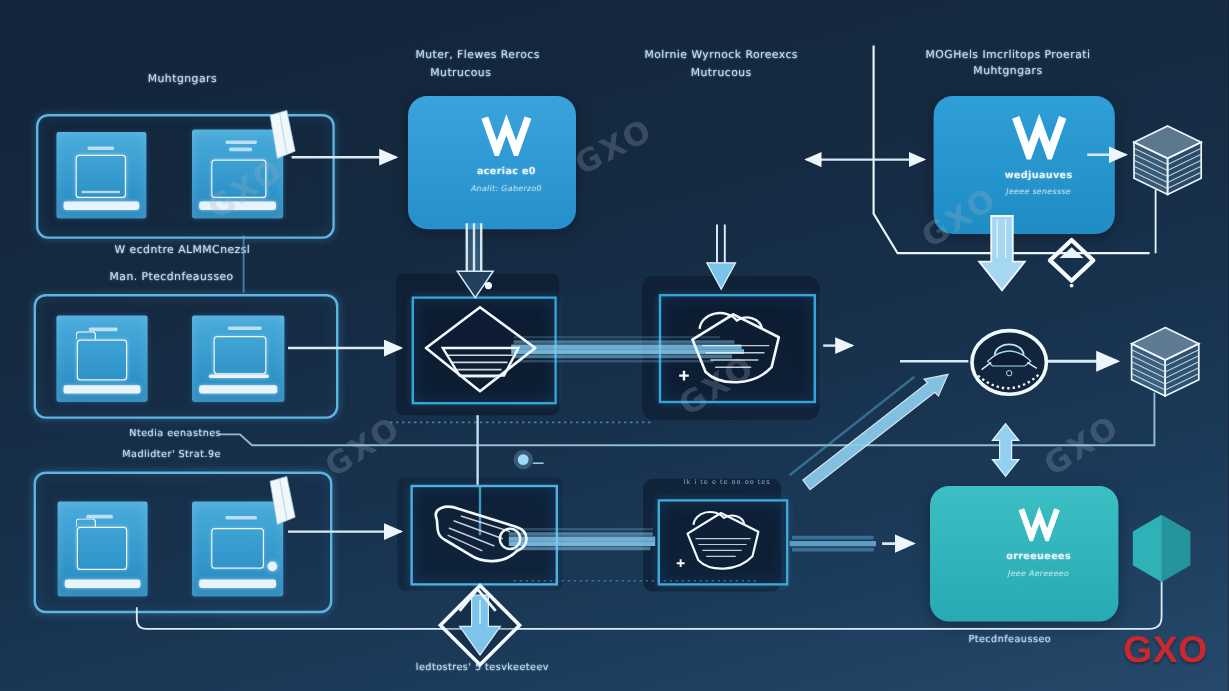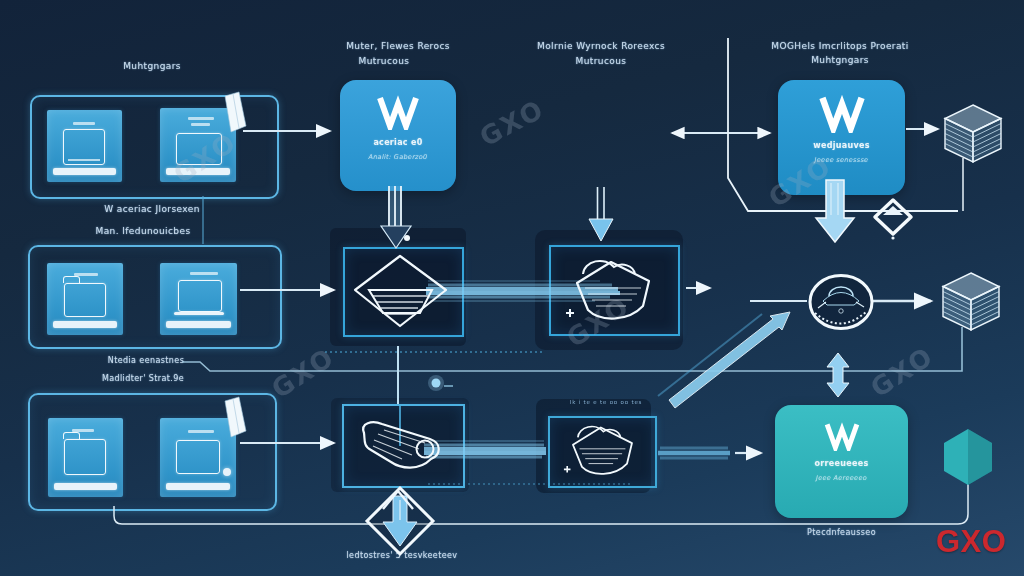--- a/index.html
+++ b/index.html
@@ -17,21 +17,21 @@
     box-shadow:0 0 3px rgba(255,255,255,.55);}
   .icon{position:absolute;border:1.7px solid rgba(250,253,255,.95);border-radius:3px;
     box-shadow:0 0 3px rgba(255,255,255,.3);}
   .icon.folder::before{content:"";position:absolute;top:-8px;left:-2px;width:15px;height:6px;
     border:1.7px solid rgba(250,253,255,.95);border-bottom:none;border-radius:3px 3px 0 0;}
   .icon.doc::after{content:"";position:absolute;left:4px;bottom:3px;right:4px;height:2px;background:rgba(255,255,255,.65);}
   .laptop-base{position:absolute;background:#eaf4fa;height:3px;border-radius:2px;box-shadow:0 0 3px rgba(255,255,255,.5);}
   .scrib{position:absolute;height:2.5px;background:rgba(240,248,252,.7);border-radius:1px;}
   .dot{position:absolute;border-radius:50%;background:#e6f2fa;box-shadow:0 0 4px rgba(255,255,255,.6);}
   .node{position:absolute;border-radius:16px;box-shadow:0 3px 12px rgba(0,0,0,.28);
-    display:flex;flex-direction:column;align-items:center;}
+    display:flex;flex-direction:column;align-items:center;padding-left:24px;}
   .node-title{font-size:8px;font-weight:bold;color:#eaf5fb;letter-spacing:.3px;margin-top:8px;
     text-shadow:0 0 2px rgba(255,255,255,.45);white-space:nowrap;}
   .node-sub{font-size:6.5px;color:rgba(222,242,250,.78);margin-top:6px;letter-spacing:.3px;
     text-shadow:0 0 2px rgba(200,235,250,.4);white-space:nowrap;font-style:italic;}
   .panel-outer{position:absolute;background:rgba(9,20,38,.5);border-radius:6px;}
   .panel-border{position:absolute;border:2px solid #35a5da;background:rgba(10,22,42,.35);
     box-shadow:0 0 7px rgba(60,150,210,.28), inset 0 0 14px rgba(40,110,170,.25);}
   .panel-border.bright{border-color:#4db2e2;}
   .wm{position:absolute;font-weight:bold;font-size:26px;color:rgba(158,174,192,.26);
     transform:translate(-50%,-50%) rotate(-33deg);letter-spacing:2px;user-select:none;}
@@ -47,22 +47,22 @@
 <div class="stage">
 
   <div class="lbl" style="left:298px;top:41px;width:200px;">Muter, Flewes Rerocs</div>
   <div class="lbl" style="left:284px;top:56px;width:200px;">Mutrucous</div>
   <div class="lbl" style="left:501px;top:41px;width:200px;">Molrnie Wyrnock Roreexcs</div>
   <div class="lbl" style="left:501px;top:56px;width:200px;">Mutrucous</div>
   <div class="lbl" style="left:740px;top:41px;width:200px;">MOGHels Imcrlitops Proerati</div>
   <div class="lbl" style="left:740px;top:55px;width:200px;">Muhtgngars</div>
 
   <div class="lbl" style="left:52px;top:61px;width:200px;">Muhtgngars</div>
-  <div class="lbl" style="left:52px;top:204px;width:200px;">W aceriac Jlorsexen</div>
-  <div class="lbl" style="left:43px;top:226px;width:200px;">Man. Ifedunouicbes</div>
+  <div class="lbl" style="left:52px;top:204px;width:200px;">W ecdntre ALMMCnezsl</div>
+  <div class="lbl" style="left:43px;top:226px;width:200px;">Man. Ptecdnfeausseo</div>
   <div class="lbl small" style="left:46px;top:356px;width:200px;">Ntedia eenastnes</div>
   <div class="lbl small" style="left:43px;top:374px;width:200px;">Madlidter' Strat.9e</div>
 
   <div class="group" style="left:30px;top:95px;width:245px;height:100px;"></div>
   <div class="sq" style="left:47px;top:110px;width:75px;height:72px;">
     <span class="scrib" style="left:26px;top:12px;width:22px;"></span>
     <span class="icon doc" style="left:16px;top:19px;width:40px;height:34px;"></span>
     <span class="sq-bar"></span>
   </div>
   <div class="sq" style="left:160px;top:108px;width:76px;height:74px;">

